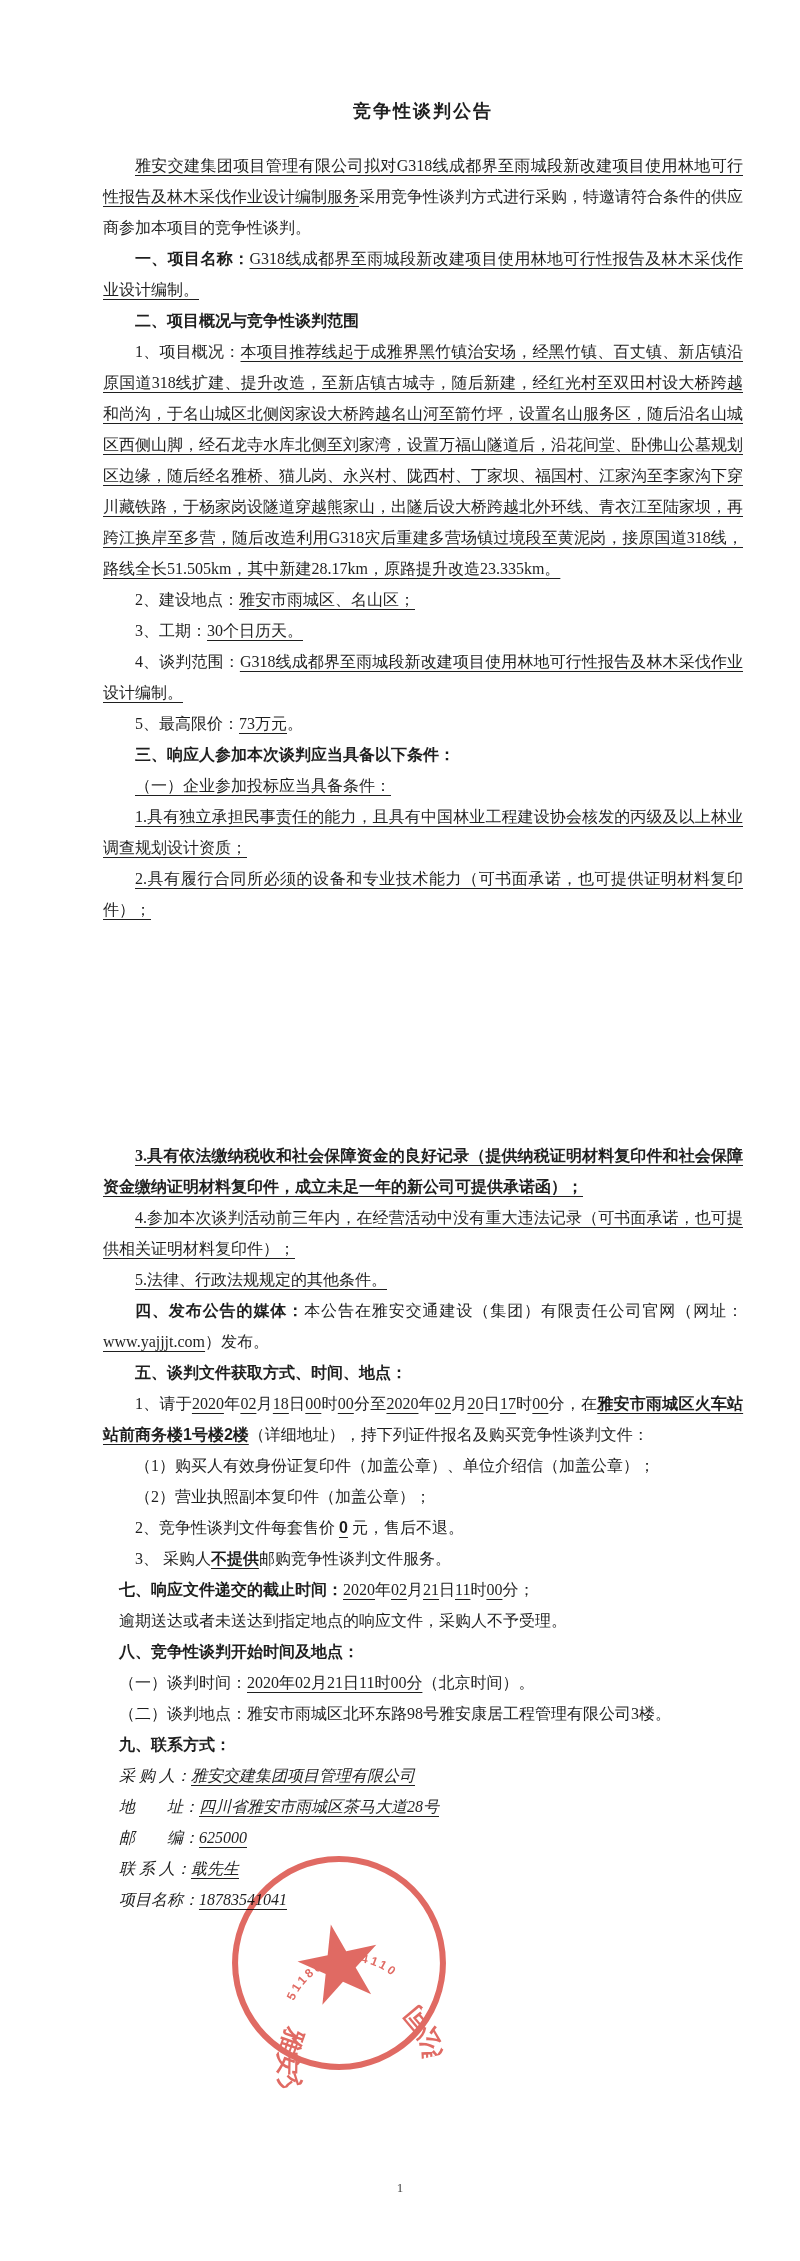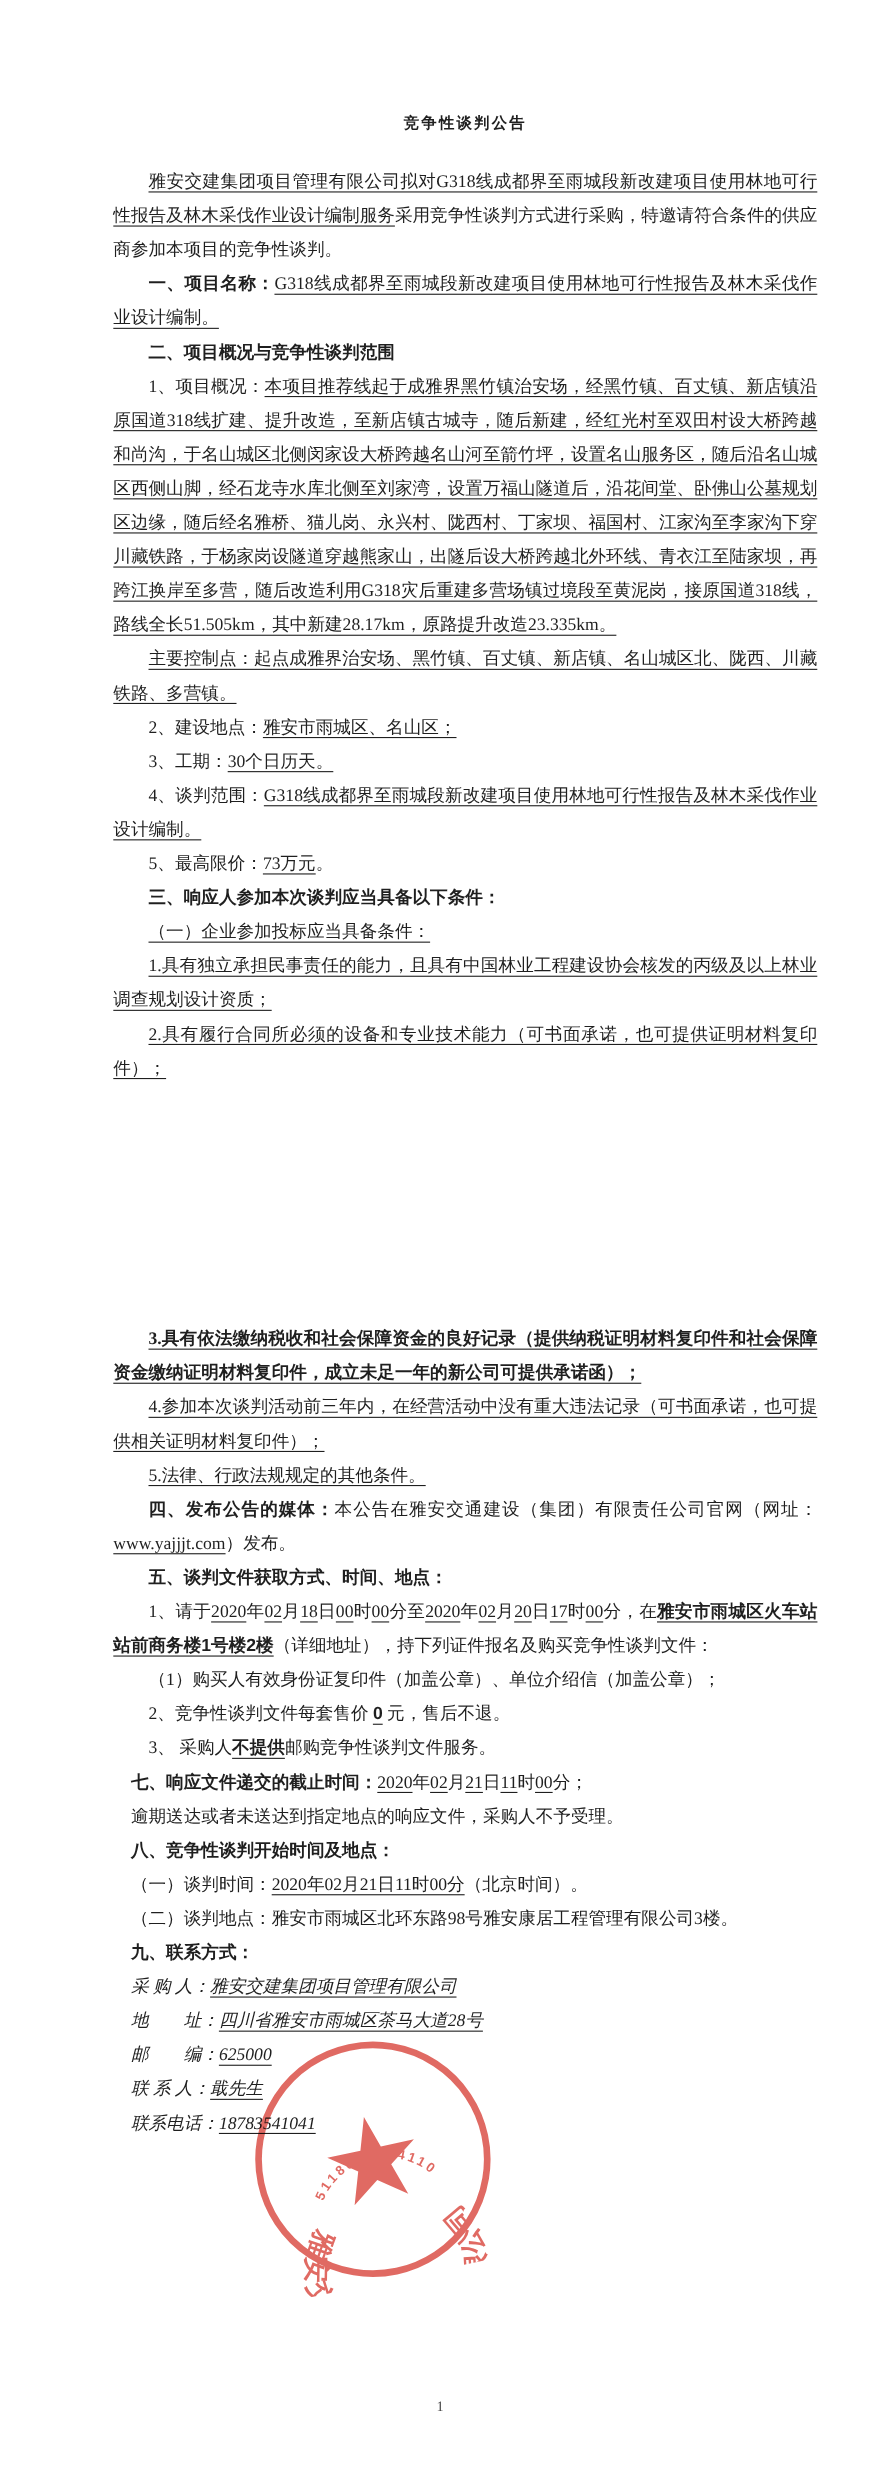--- a/index.html
+++ b/index.html
@@ -10,21 +10,21 @@
     background:#ffffff;
     overflow:hidden;
     font-family:"Liberation Serif","DejaVu Serif",serif;
     font-size:16px;line-height:31px;
     color:#1f1f1f;
     box-sizing:border-box;
     padding:96px 57px 0 103px;
   }
   .title{
     font-family:"Liberation Sans","DejaVu Sans",sans-serif;
-    font-size:14px;font-weight:700;
+    font-size:18px;font-weight:700;
     text-align:center;letter-spacing:2px;
     margin:0 0 24px 0;line-height:30px;
   }
   .docbody p.line{margin:0;text-align:justify;}
   .i2{text-indent:2em;}
   .i1{text-indent:1em;}
   .gap{margin-top:215px !important;font-weight:bold;}
   .contact{margin-top:11px;font-style:italic;}
   .mt{margin-top:3px;}
   span.u{text-decoration:underline;text-underline-offset:4px;text-decoration-thickness:1px;}
@@ -50,49 +50,49 @@
 
 <div class="page">
 
   <h1 class="title">竞争性谈判公告</h1>
 
   <div class="docbody">
       <p class="line i2"><span class="u">雅安交建集团项目管理有限公司拟对G318线成都界至雨城段新改建项目使用林地可行性报告及林木采伐作业设计编制服务</span><span>采用竞争性谈判方式进行采购，特邀请符合条件的供应商参加本项目的竞争性谈判。</span></p>
       <p class="line i2"><span class="b">一、项目名称：</span><span class="u">G318线成都界至雨城段新改建项目使用林地可行性报告及林木采伐作业设计编制。</span></p>
       <p class="line i2 mt"><span class="b">二、项目概况与竞争性谈判范围</span></p>
       <p class="line i2"><span>1、项目概况：</span><span class="u">本项目推荐线起于成雅界黑竹镇治安场，经黑竹镇、百丈镇、新店镇沿原国道318线扩建、提升改造，至新店镇古城寺，随后新建，经红光村至双田村设大桥跨越和尚沟，于名山城区北侧闵家设大桥跨越名山河至箭竹坪，设置名山服务区，随后沿名山城区西侧山脚，经石龙寺水库北侧至刘家湾，设置万福山隧道后，沿花间堂、卧佛山公墓规划区边缘，随后经名雅桥、猫儿岗、永兴村、陇西村、丁家坝、福国村、江家沟至李家沟下穿川藏铁路，于杨家岗设隧道穿越熊家山，出隧后设大桥跨越北外环线、青衣江至陆家坝，再跨江换岸至多营，随后改造利用G318灾后重建多营场镇过境段至黄泥岗，接原国道318线，路线全长51.505km，其中新建28.17km，原路提升改造23.335km。</span></p>
-      <p class="line i2 mt"><span class="u">主要控制点：起点成雅界治安场、黑竹镇、百丈镇、新店镇、名山城区北、陇西、川藏铁路、多营镇。</span></p>
       <p class="line i2"><span>2、建设地点：</span><span class="u">雅安市雨城区、名山区；</span></p>
       <p class="line i2"><span>3、工期：</span><span class="u">30个日历天。</span></p>
       <p class="line i2"><span>4、谈判范围：</span><span class="u">G318线成都界至雨城段新改建项目使用林地可行性报告及林木采伐作业设计编制。</span></p>
       <p class="line i2"><span>5、最高限价：</span><span class="u">73万元</span><span>。</span></p>
       <p class="line i2 mt"><span class="b">三、响应人参加本次谈判应当具备以下条件：</span></p>
       <p class="line i2"><span class="u">（一）企业参加投标应当具备条件：</span></p>
       <p class="line i2"><span class="u">1.具有独立承担民事责任的能力，且具有中国林业工程建设协会核发的丙级及以上林业调查规划设计资质；</span></p>
       <p class="line i2"><span class="u">2.具有履行合同所必须的设备和专业技术能力（可书面承诺，也可提供证明材料复印件）；</span></p>
       <p class="line i2 gap"><span class="u">3.具有依法缴纳税收和社会保障资金的良好记录（提供纳税证明材料复印件和社会保障资金缴纳证明材料复印件，成立未足一年的新公司可提供承诺函）；</span></p>
       <p class="line i2"><span class="u">4.参加本次谈判活动前三年内，在经营活动中没有重大违法记录（可书面承诺，也可提供相关证明材料复印件）；</span></p>
       <p class="line i2"><span class="u">5.法律、行政法规规定的其他条件。</span></p>
       <p class="line i2 mt"><span class="b">四、发布公告的媒体：</span><span>本公告在雅安交通建设（集团）有限责任公司官网（网址：</span><span class="u">www.yajjjt.com</span><span>）发布。</span></p>
       <p class="line i2 mt"><span class="b">五、谈判文件获取方式、时间、地点：</span></p>
       <p class="line i2"><span>1、请于</span><span class="u">2020</span><span>年</span><span class="u">02</span><span>月</span><span class="u">18</span><span>日</span><span class="u">00</span><span>时</span><span class="u">00</span><span>分至</span><span class="u">2020</span><span>年</span><span class="u">02</span><span>月</span><span class="u">20</span><span>日</span><span class="u">17</span><span>时</span><span class="u">00</span><span>分，在</span><span class="bu">雅安市雨城区火车站站前商务楼1号楼2楼</span><span>（详细地址），持下列证件报名及购买竞争性谈判文件：</span></p>
       <p class="line i2"><span>（1）购买人有效身份证复印件（加盖公章）、单位介绍信（加盖公章）；</span></p>
+      <p class="line i2"><span>（2）营业执照副本复印件（加盖公章）；</span></p>
       <p class="line i2"><span>2、竞争性谈判文件每套售价 </span><span class="bu">0</span><span> 元，售后不退。</span></p>
       <p class="line i2"><span>3、 采购人</span><span class="bu">不提供</span><span>邮购竞争性谈判文件服务。</span></p>
       <p class="line i1 mt"><span class="b">七、响应文件递交的截止时间：</span><span class="u">2020</span><span>年</span><span class="u">02</span><span>月</span><span class="u">21</span><span>日</span><span class="u">11</span><span>时</span><span class="u">00</span><span>分；</span></p>
       <p class="line i1"><span>逾期送达或者未送达到指定地点的响应文件，采购人不予受理。</span></p>
       <p class="line i1 mt"><span class="b">八、竞争性谈判开始时间及地点：</span></p>
       <p class="line i1"><span>（一）谈判时间：</span><span class="u">2020年02月21日11时00分</span><span>（北京时间）。</span></p>
       <p class="line i1"><span>（二）谈判地点：雅安市雨城区北环东路98号雅安康居工程管理有限公司3楼。</span></p>
       <p class="line i1 mt"><span class="b">九、联系方式：</span></p>
       <p class="line i1 contact"><span>采 购 人：</span><span class="u">雅安交建集团项目管理有限公司</span></p>
       <p class="line i1 contact"><span>地　　址：</span><span class="u">四川省雅安市雨城区茶马大道28号</span></p>
       <p class="line i1 contact"><span>邮　　编：</span><span class="u">625000</span></p>
       <p class="line i1 contact"><span>联 系 人：</span><span class="u">戢先生</span></p>
-      <p class="line i1 contact"><span>联系电话：</span><span class="u">18783541041</span></p>
+      <p class="line i1 contact"><span>项目名称：</span><span class="u">18783541041</span></p>
     </div>
 
   <div class="stamp">
     <svg viewBox="0 0 220 220" xmlns="http://www.w3.org/2000/svg">
       <defs>
         <path id="arcTop" d="M 48.7 161.4 A 80 80 0 1 0 171.3 161.4" fill="none"></path>
         <path id="arcBottom" d="M 56.3 141 A 62 62 0 0 1 163.7 141" fill="none"></path>
       </defs>
       <circle cx="110" cy="110" r="103" fill="none" stroke-width="6" stroke="#d9453c"></circle>
       <text font-size="24" fill="#d9453c">

